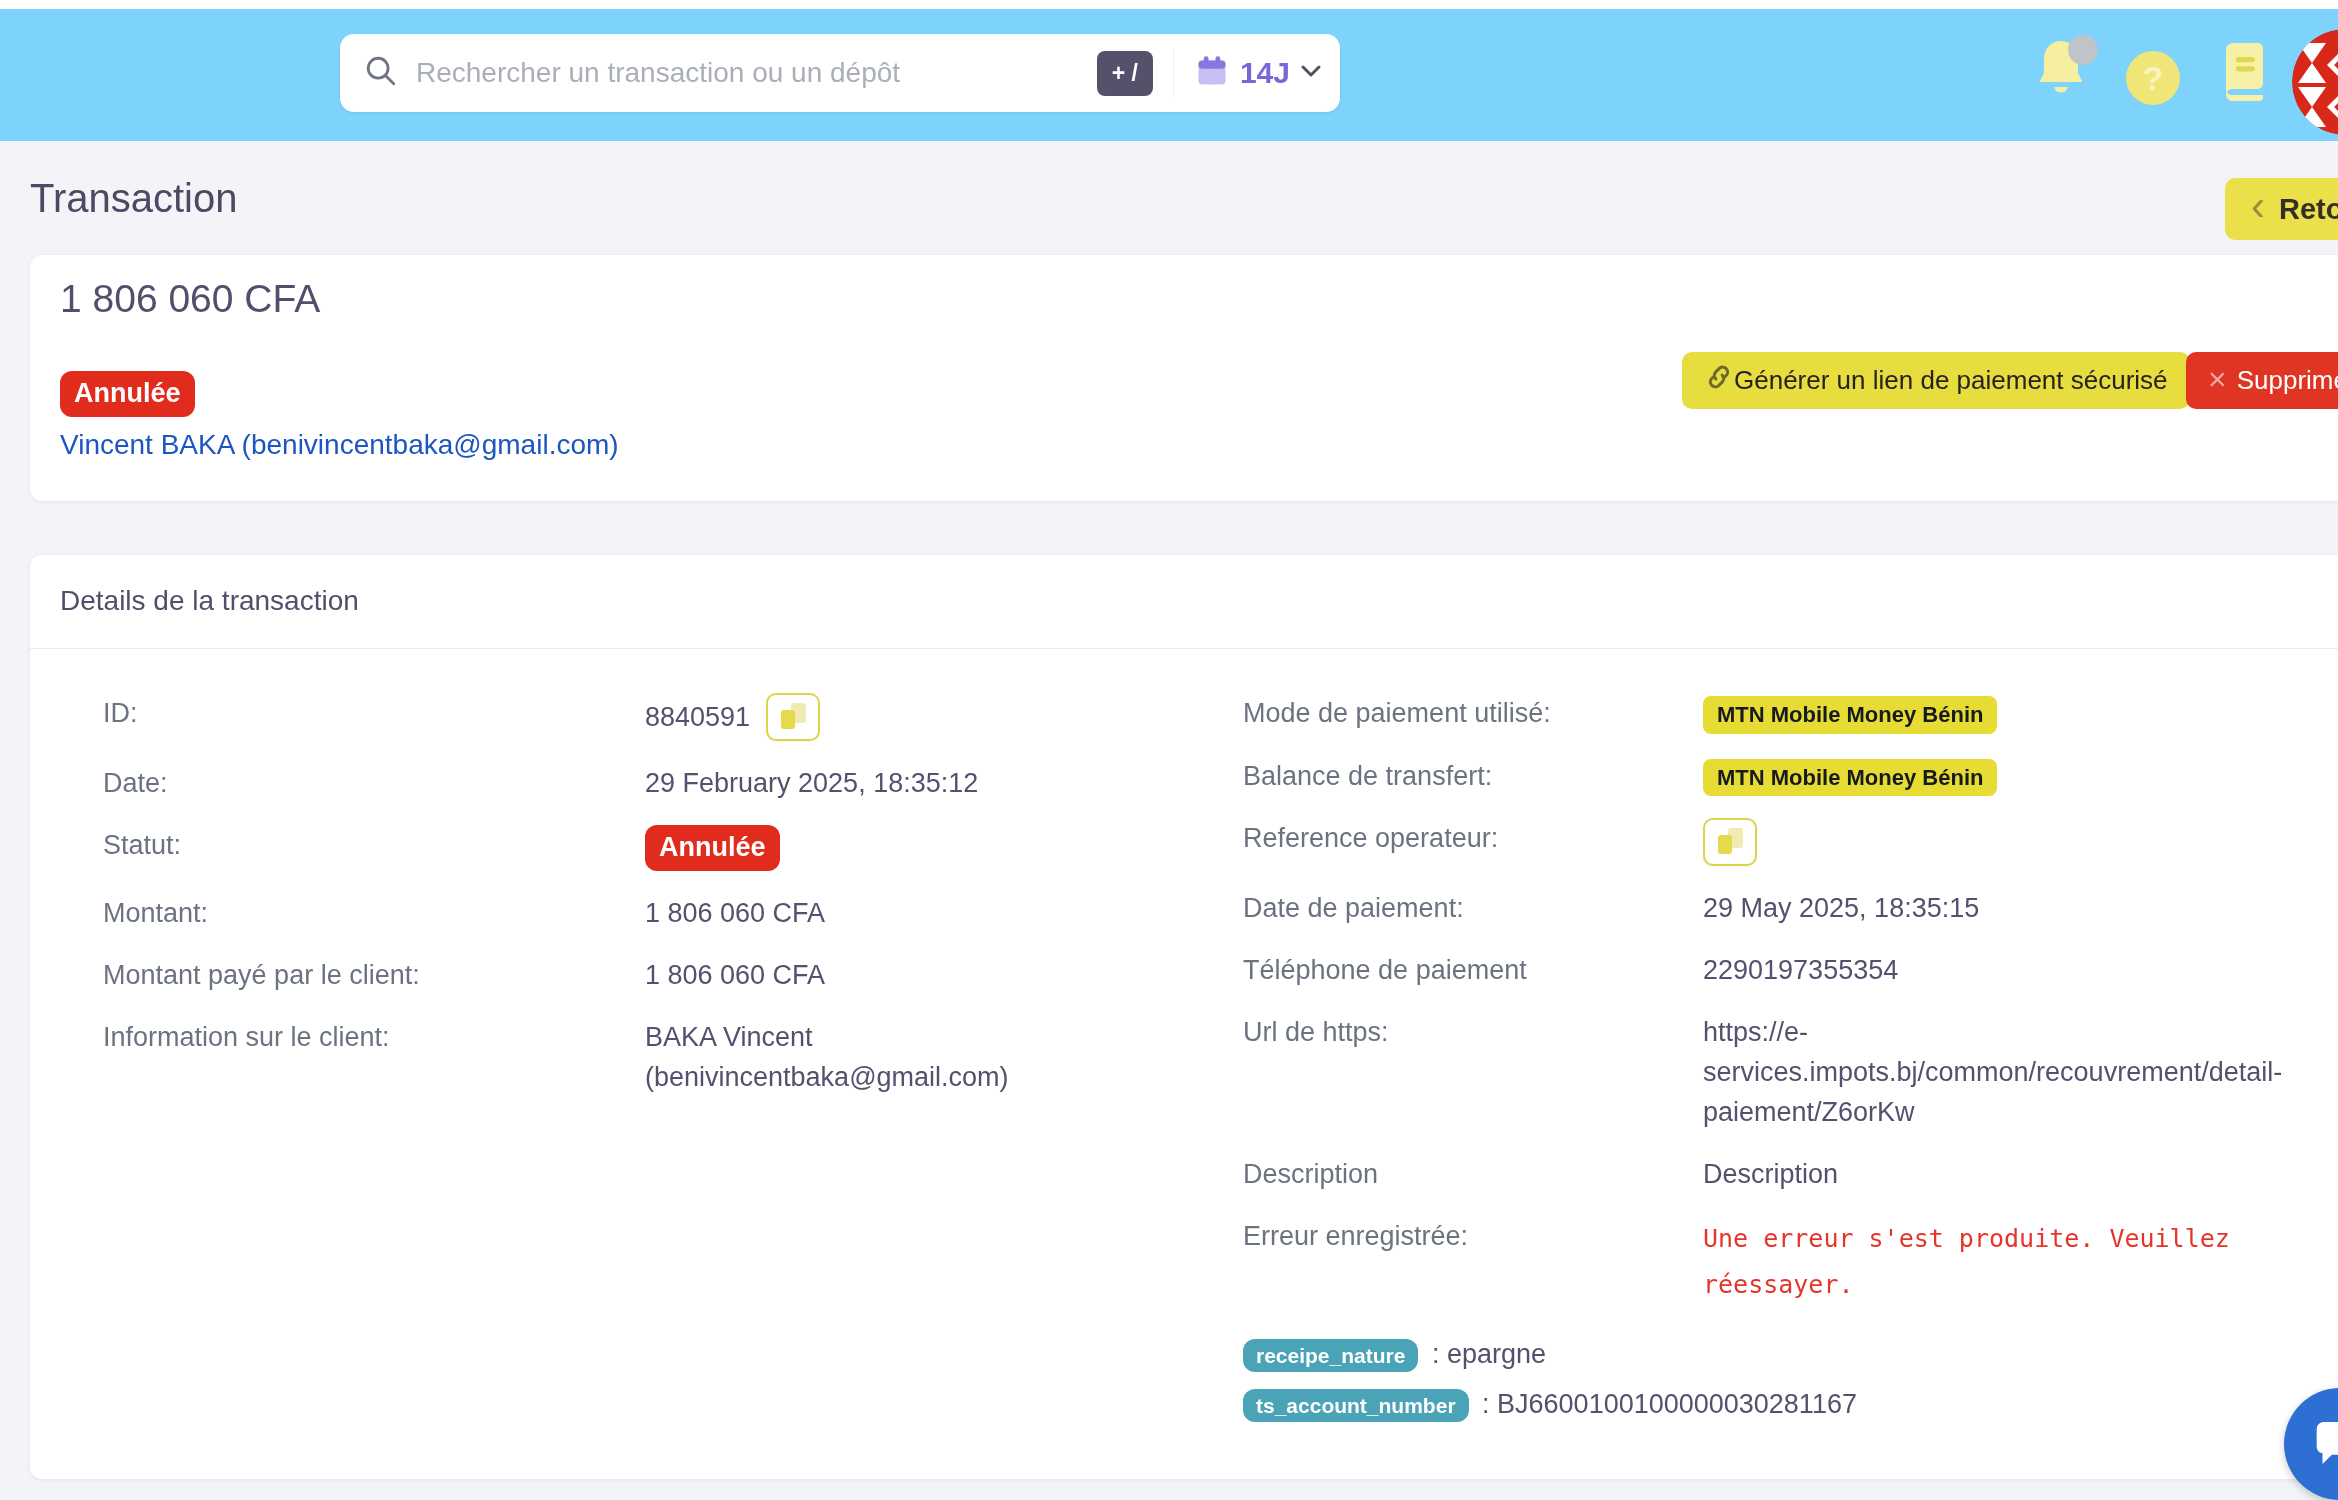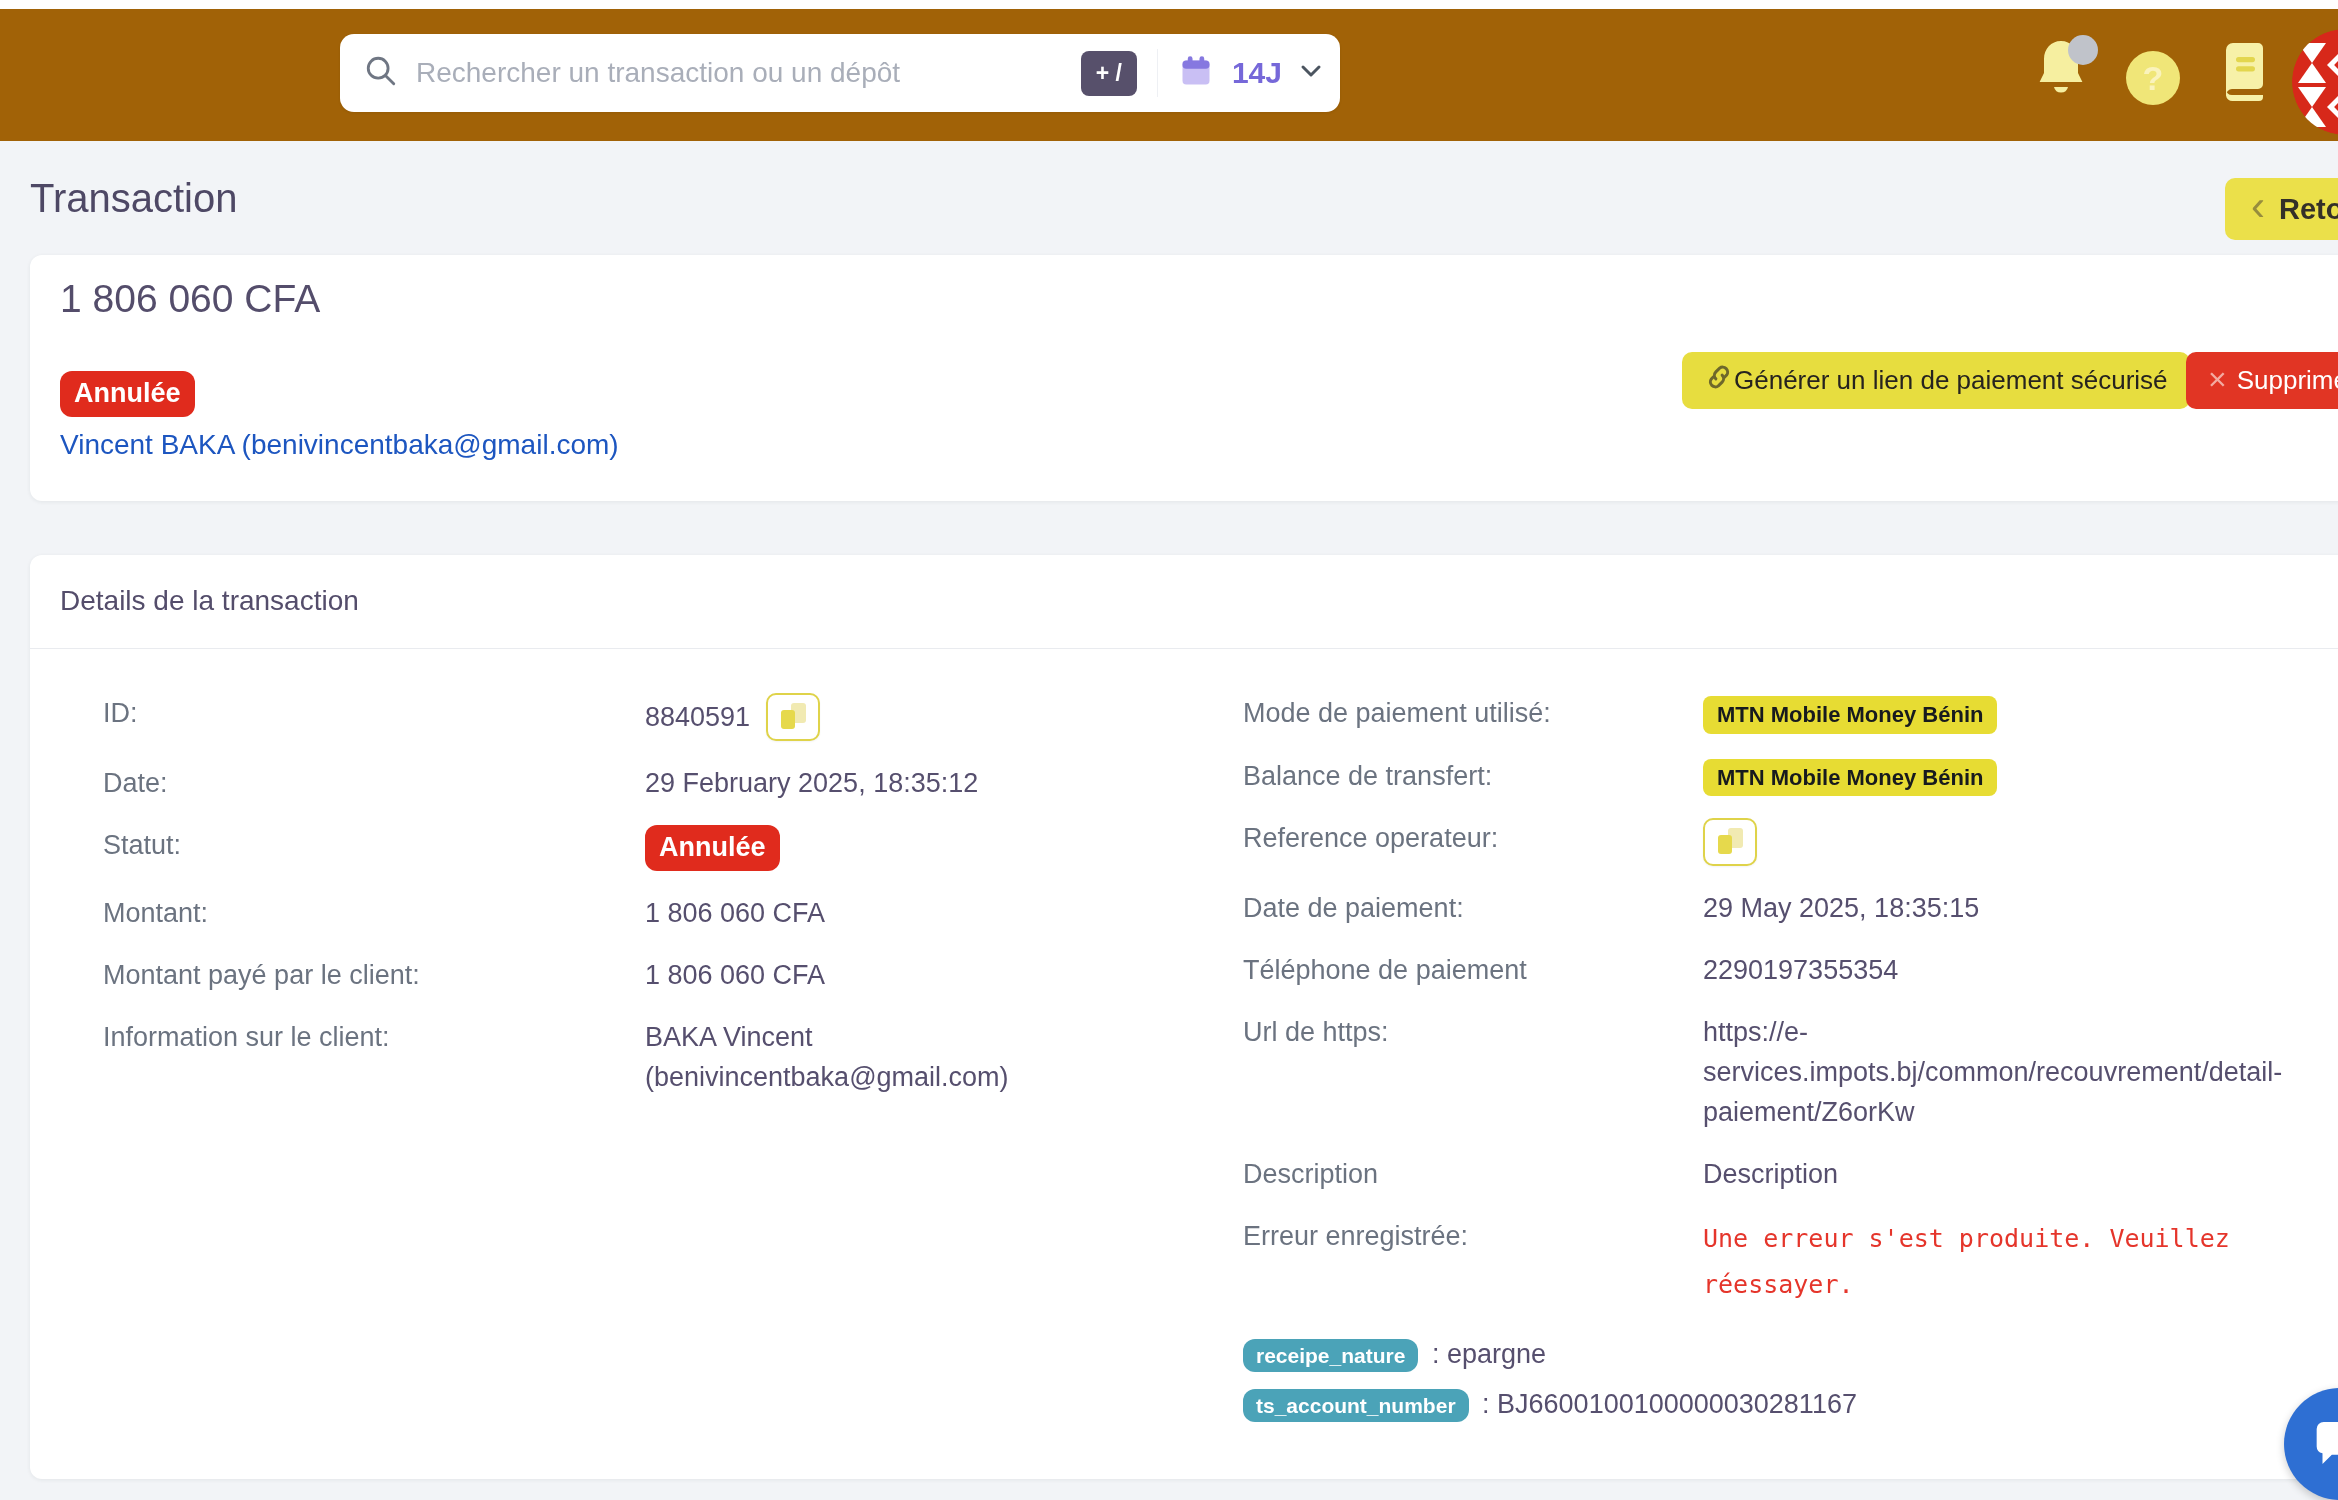--- a/index.html
+++ b/index.html
@@ -1,31 +1,31 @@
 <!DOCTYPE html>
 <html><head>
 <meta charset="utf-8">
 <style>
   html,body { margin:0; padding:0; }
   body { font-family:"Liberation Sans", sans-serif; background:#fff; }
   #app { position:relative; width:2338px; height:1500px; background:#F2F4F7; overflow:hidden; }
 
   
   .top-strip { position:absolute; top:0; left:0; width:100%; height:9px; background:#FFFFFF; }
-  .topbar { position:absolute; top:9px; left:0; width:100%; height:132px; background:#a16207; }
+  .topbar { position:absolute; top:9px; left:0; width:100%; height:132px; background:#7dd3fc; }
   .searchbox { position:absolute; left:340px; top:25px; width:1000px; height:78px; background:#fff;
     border-radius:14px; display:flex; align-items:center; padding:0 18px 0 24px; box-sizing:border-box;
     box-shadow:0 1px 3px rgba(0,0,0,.08); }
   .search-icon { flex:none; margin-right:16px; }
   .search-input { flex:1; border:none; outline:none; font-family:"Liberation Sans",sans-serif;
     font-size:28px; color:#4b5563; background:transparent; min-width:0; }
   .search-input::placeholder { color:#A9AEB9; }
   .kbd-badge { flex:none; background:#57506B; color:#fff; font-size:23px; font-weight:600;
     padding:9px 15px; border-radius:8px; margin:0 20px 0 10px; }
-  .datebox { flex:none; display:flex; align-items:center; gap:18px; padding-left:20px; height:48px;
+  .datebox { flex:none; display:flex; align-items:center; gap:10px; padding-left:20px; height:48px;
     border-left:1px solid #EEF0F4; cursor:pointer; }
   .daterange-label { font-size:30px; font-weight:bold; color:#7668D9; }
   .icon-bell-wrap { position:absolute; left:2032px; top:26px; width:66px; height:78px; cursor:pointer; }
   .bell-dot { position:absolute; right:0; top:0; width:30px; height:30px; border-radius:50%; background:#C0C3CA; }
   .icon-help { position:absolute; left:2126px; top:42px; width:54px; height:54px; border-radius:50%;
     background:#F0E678; color:#FAF3BC; font-size:34px; font-weight:bold; display:flex; align-items:center;
     justify-content:center; cursor:pointer; }
   .icon-book { position:absolute; left:2218px; top:32px; cursor:pointer; }
   .avatar { position:absolute; left:2292px; top:20px; width:106px; height:106px; border-radius:50%;
     overflow:hidden; cursor:pointer; }

